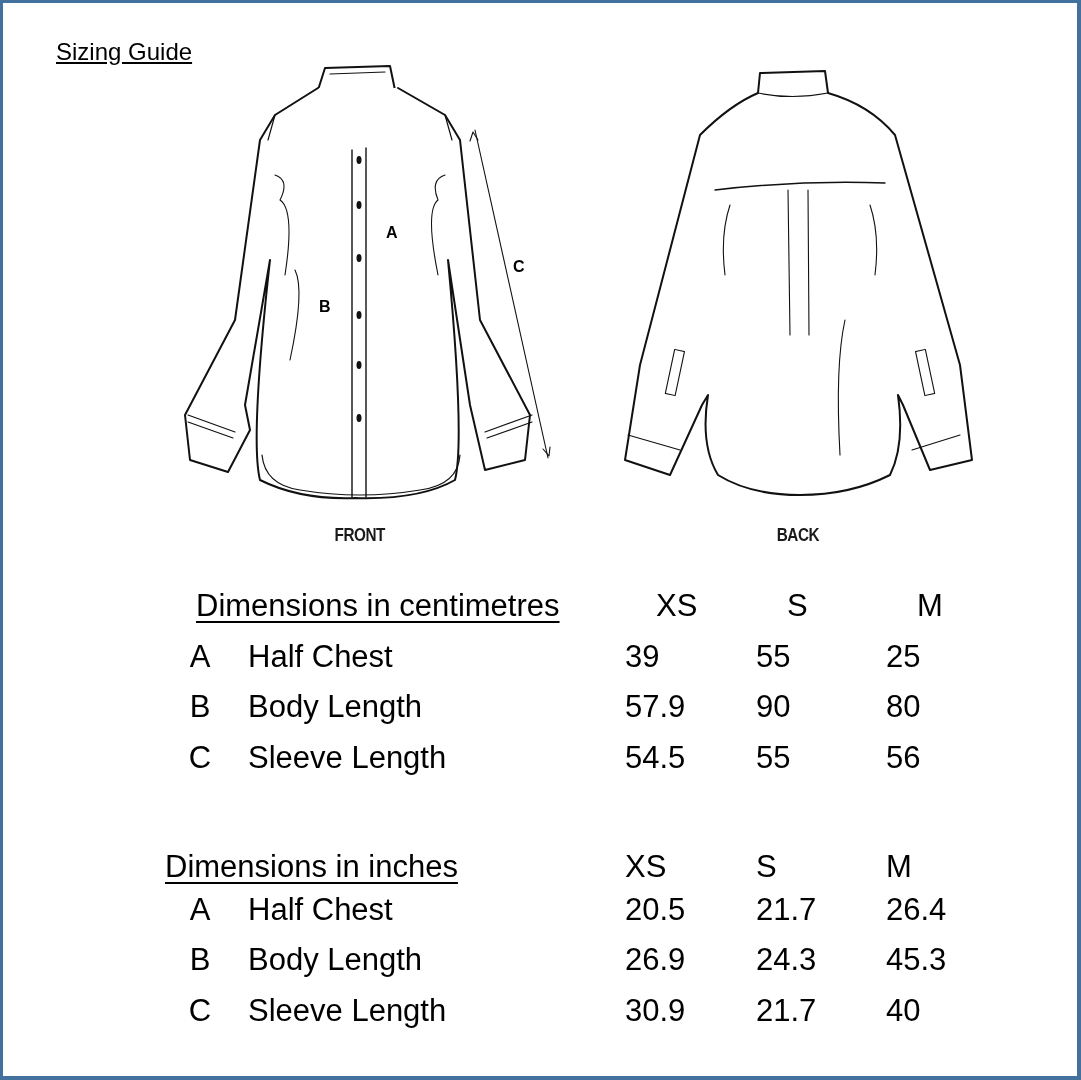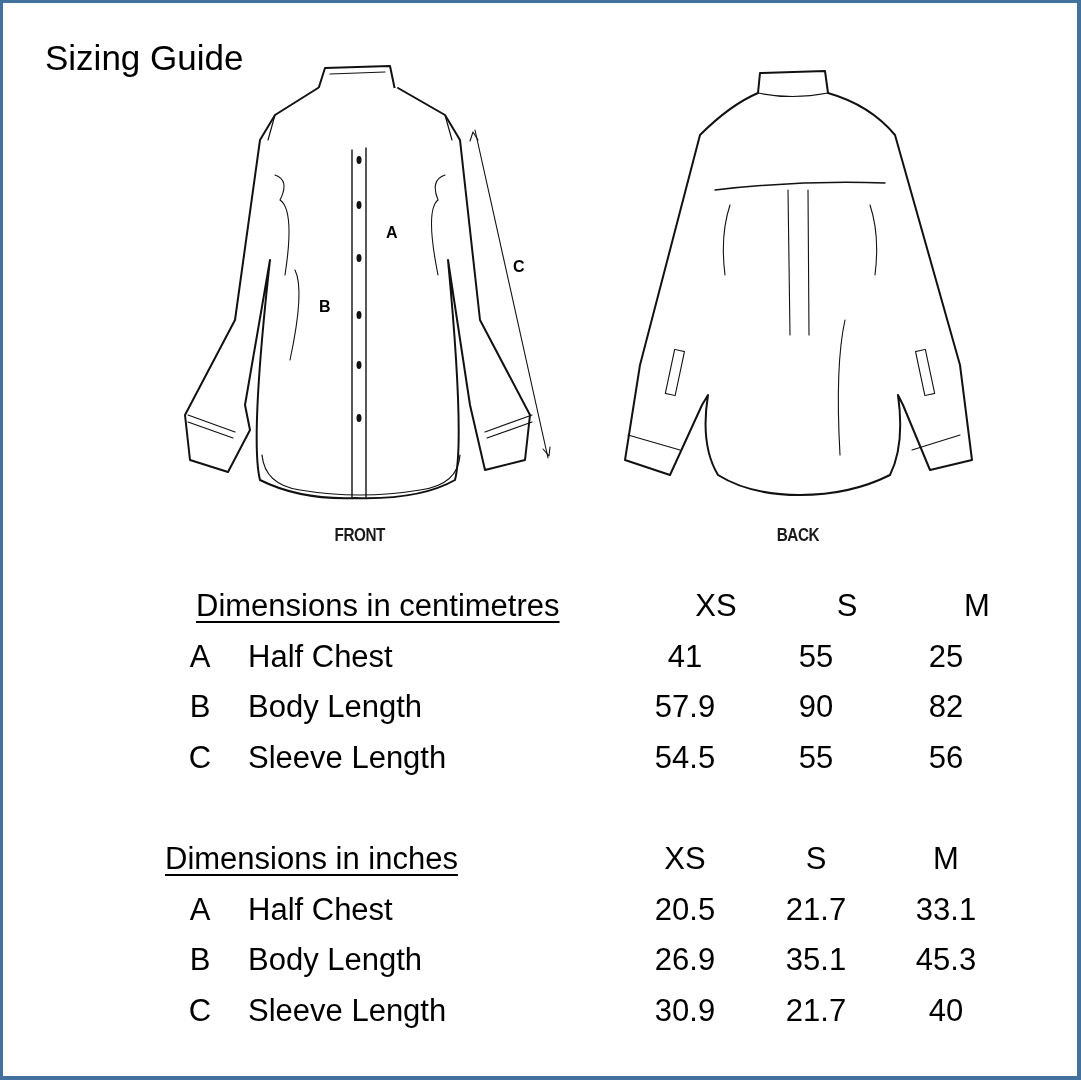--- a/index.html
+++ b/index.html
@@ -1,30 +1,30 @@
 <!DOCTYPE html>
 <html><head>
 <meta charset="utf-8">
 <style>
   html, body { margin: 0; padding: 0; background: #ffffff; }
   body { width: 1081px; height: 1080px; position: relative; overflow: hidden;
          font-family: "Liberation Sans", "DejaVu Sans", sans-serif; color: #000; }
   .frame { position: absolute; left: 0; top: 0; width: 1081px; height: 1080px;
            box-sizing: border-box; border: 3px solid #41719c; border-right-width: 4px; border-bottom-width: 4px; }
-  .title { position: absolute; left: 45px; top: 38px; font-size: 35px; }
+  .title { position: absolute; left: 56px; top: 38px; font-size: 24px; text-decoration: underline; }
   .drawing { position: absolute; }
   .drawing svg { display: block; }
   .view-label { position: absolute; font-weight: bold; font-size: 18px; letter-spacing: -0.5px;
                 transform: scaleX(0.85); transform-origin: center; color: #1a1a1a; }
   .table { position: absolute; left: 0; width: 1081px; font-size: 31px; }
   .row { position: absolute; left: 0; width: 1081px; height: 46px; }
   .hdr { position: absolute; left: 165px; text-decoration: underline; text-underline-offset: 5px; text-decoration-thickness: 2px; white-space: nowrap; }
   .letter { position: absolute; width: 70px; left: 165px; text-align: center; }
   .label { position: absolute; left: 248px; white-space: nowrap; }
-  .col { position: absolute; width: 120px; text-align: center; }
+  .col { position: absolute; width: 120px; }
   .c0 { left: 625px; } .c1 { left: 756px; } .c2 { left: 886px; }
 </style>
 </head>
 <body>
 
 <div class="frame"></div>
 
 <div class="title">Sizing Guide</div>
 
 <div class="drawing" style="left:180px; top:60px;">
@@ -96,59 +96,59 @@
 <div class="table" style="top:588px;">
   <div class="row" style="top:0;margin-left:31px;">
     <span class="hdr">Dimensions in centimetres</span>
     <span class="col c0">XS</span>
     <span class="col c1">S</span>
     <span class="col c2">M</span>
   </div>
   <div class="row" style="top:51px;">
     <span class="letter">A</span>
     <span class="label">Half Chest</span>
-    <span class="col c0">41</span>
+    <span class="col c0">39</span>
     <span class="col c1">55</span>
     <span class="col c2">25</span>
   </div>
   <div class="row" style="top:101px;">
     <span class="letter">B</span>
     <span class="label">Body Length</span>
     <span class="col c0">57.9</span>
     <span class="col c1">90</span>
-    <span class="col c2">82</span>
+    <span class="col c2">80</span>
   </div>
   <div class="row" style="top:152px;">
     <span class="letter">C</span>
     <span class="label">Sleeve Length</span>
     <span class="col c0">54.5</span>
     <span class="col c1">55</span>
     <span class="col c2">56</span>
   </div>
 </div>
 
 <div class="table" style="top:841px;">
-  <div class="row" style="top:0;">
+  <div class="row" style="top:8px;">
     <span class="hdr">Dimensions in inches</span>
     <span class="col c0">XS</span>
     <span class="col c1">S</span>
     <span class="col c2">M</span>
   </div>
   <div class="row" style="top:51px;">
     <span class="letter">A</span>
     <span class="label">Half Chest</span>
     <span class="col c0">20.5</span>
     <span class="col c1">21.7</span>
-    <span class="col c2">33.1</span>
+    <span class="col c2">26.4</span>
   </div>
   <div class="row" style="top:101px;">
     <span class="letter">B</span>
     <span class="label">Body Length</span>
     <span class="col c0">26.9</span>
-    <span class="col c1">35.1</span>
+    <span class="col c1">24.3</span>
     <span class="col c2">45.3</span>
   </div>
   <div class="row" style="top:152px;">
     <span class="letter">C</span>
     <span class="label">Sleeve Length</span>
     <span class="col c0">30.9</span>
     <span class="col c1">21.7</span>
     <span class="col c2">40</span>
   </div>
 </div>

